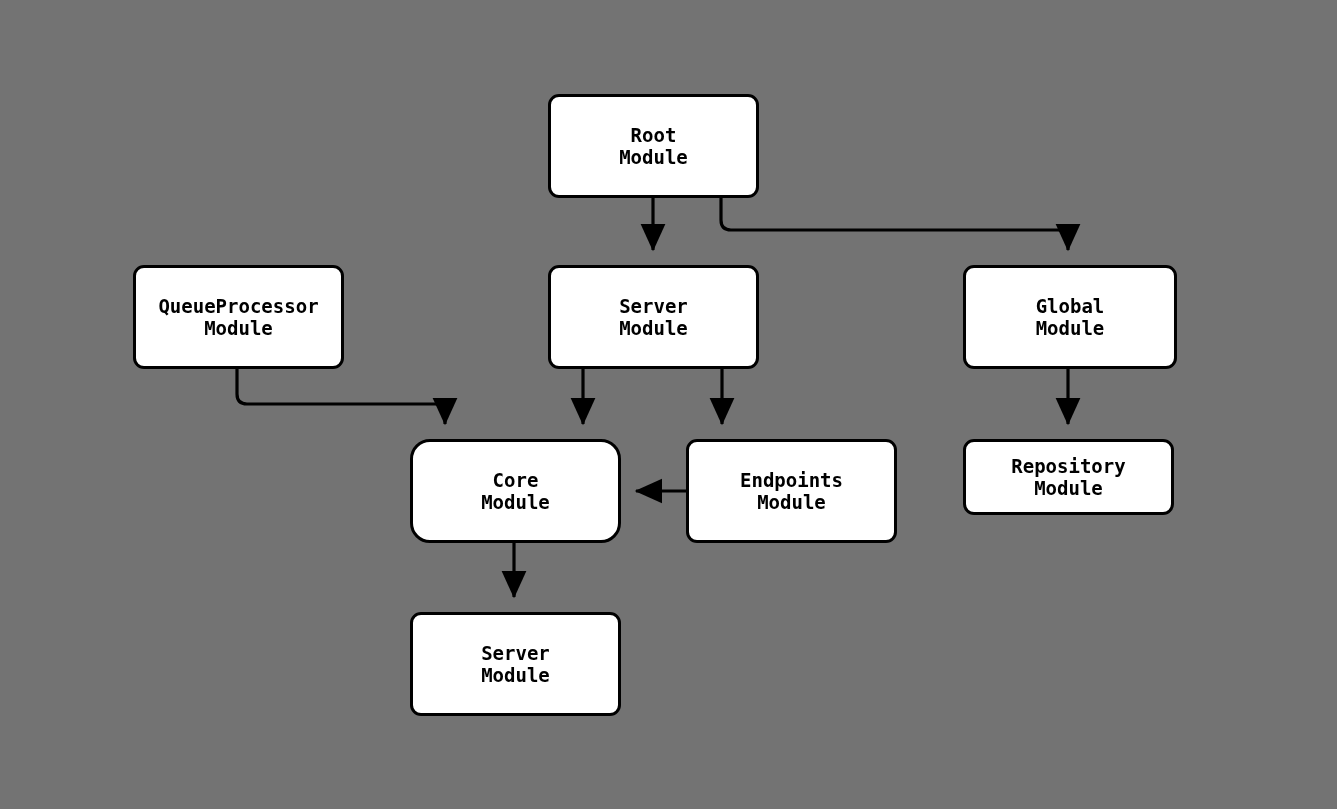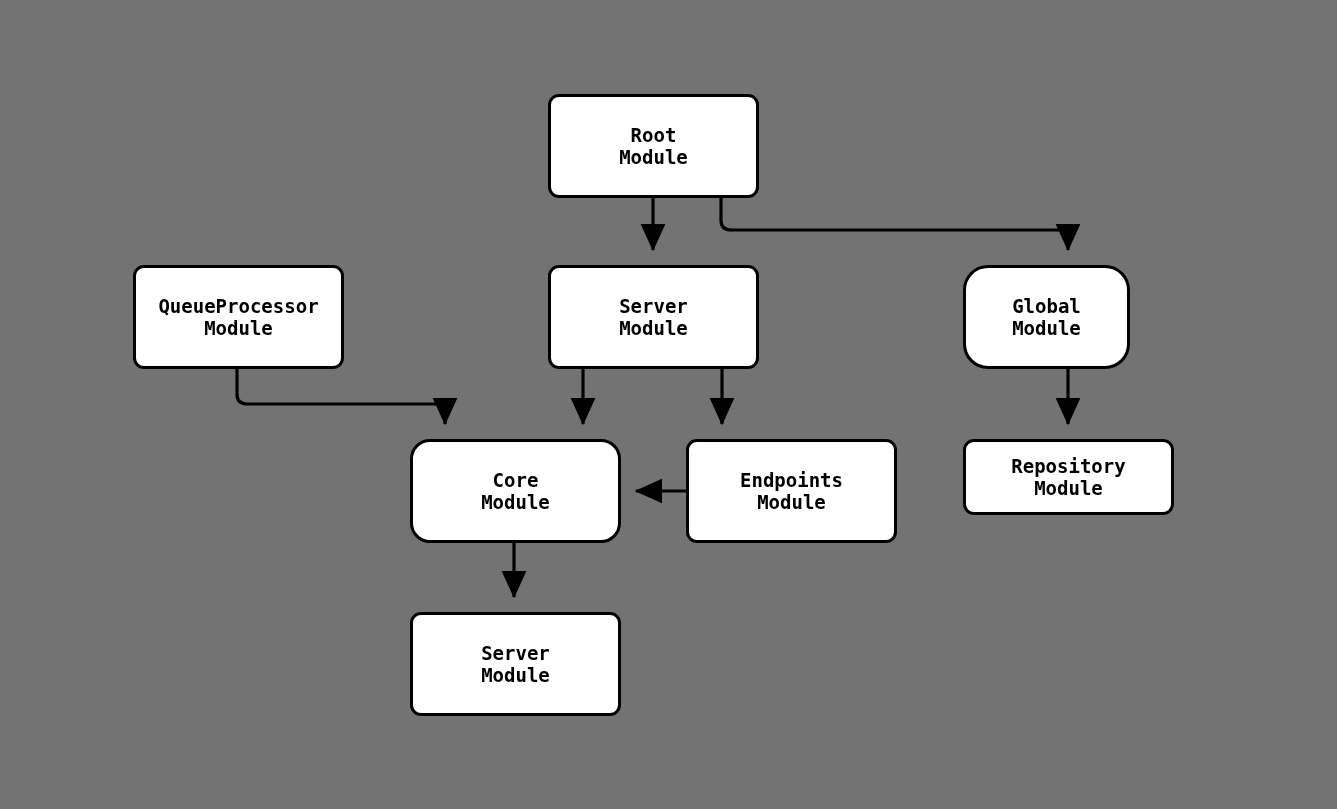--- a/index.html
+++ b/index.html
@@ -90,21 +90,21 @@
   <div class="node" style="left:133px; top:265px; width:211px; height:104px;">
     <div class="node-label">QueueProcessor</div>
     <div class="node-label">Module</div>
   </div>
 
   <div class="node" style="left:548px; top:265px; width:211px; height:104px;">
     <div class="node-label">Server</div>
     <div class="node-label">Module</div>
   </div>
 
-  <div class="node" style="left:963px; top:265px; width:167px; height:104px;border-radius:25px;">
+  <div class="node" style="left:963px; top:265px; width:214px; height:104px;">
     <div class="node-label">Global</div>
     <div class="node-label">Module</div>
   </div>
 
   <div class="node" style="left:410px; top:439px; width:211px; height:104px;border-radius:20px;">
     <div class="node-label">Core</div>
     <div class="node-label">Module</div>
   </div>
 
   <div class="node" style="left:686px; top:439px; width:211px; height:104px;">

